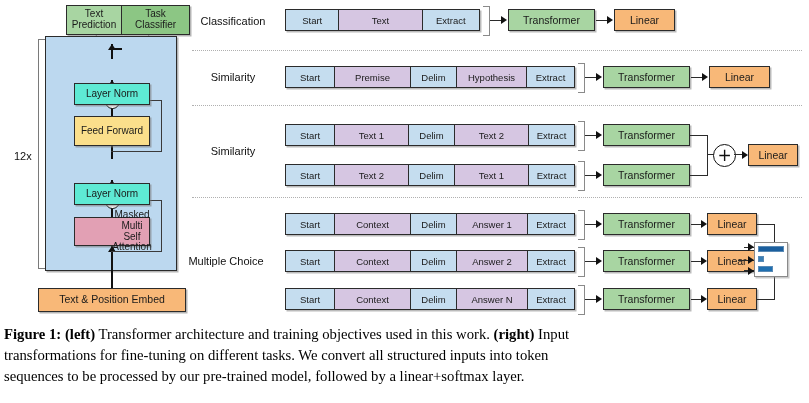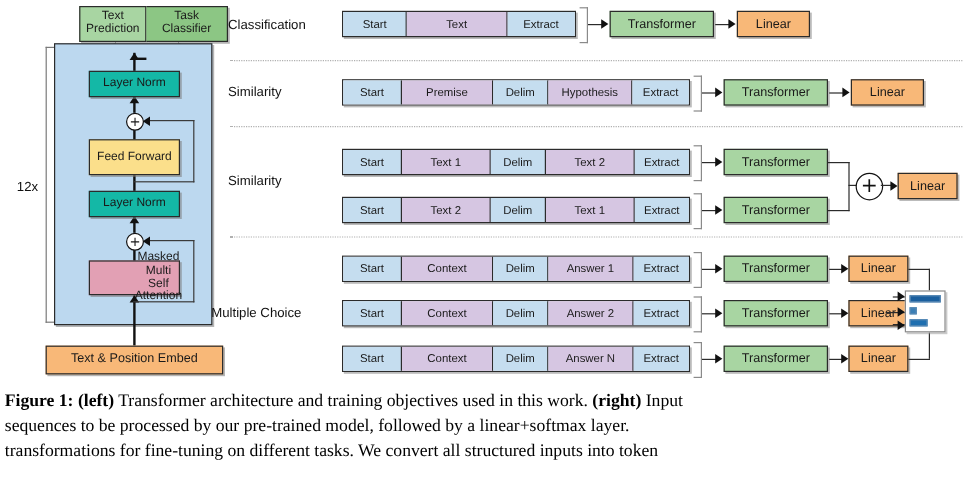--- a/index.html
+++ b/index.html
@@ -23,21 +23,21 @@
     text-align:center;
     line-height:1.08;
     font-size:10px;
     color:#1a1a1a;
     white-space:pre-line;
   }
   .shadow{box-shadow:1.5px 1.5px 0 rgba(120,120,120,0.55);}
 
   .green{background:#a8d5a2;}
   .green2{background:#8cc684;}
-  .purple{background:#14b8a6;}
+  .purple{background:#5eead4;margin-top:24px;}
   .yellow{background:#fbdf8b;}
   .pink{background:#e2a0b4;padding-left:40px;}
   .orange{background:#f8b878;}
 
   
   #arch-stack{
     position:absolute;
     left:45px;top:36px;width:132px;height:235px;
     background:#bcd8ef;
     border:1px solid #2b2b2b;
@@ -74,21 +74,21 @@
   .ah-up{border-left:4px solid transparent;border-right:4px solid transparent;border-bottom:6px solid #111;}
   .ah-right{border-top:4px solid transparent;border-bottom:4px solid transparent;border-left:6px solid #111;}
   .ah-left{border-top:4px solid transparent;border-bottom:4px solid transparent;border-right:6px solid #111;}
 
   
   .diag{position:absolute;height:1.6px;background:#111;transform-origin:0 50%;}
 
   
   .rowlabel{
     position:absolute;font-size:11px;color:#111;
-    text-align:left;white-space:nowrap;
+    text-align:center;white-space:nowrap;
   }
   .seq{
     position:absolute;height:22px;
     display:flex;box-sizing:border-box;
     border:1px solid #2b2b2b;
     box-shadow:1.5px 1.5px 0 rgba(120,120,120,0.5);
   }
   .seg{
     box-sizing:border-box;
     border-right:1px solid #2b2b2b;
@@ -349,16 +349,16 @@
       <div class="smbar" style="left:3px;top:23px;width:15px;height:6px;background:#1f6fb0;"></div>
     </div>
   </div>
 </div>
 
 <div class="cap">
   <div class="caption">
     <div class="capline j">
       <span><b>Figure 1:</b><span> </span><b>(left)</b><span> Transformer architecture and training objectives used in this work. </span><b>(right)</b><span> Input</span></span>
     </div>
+    <div class="capline">transformations for fine-tuning on different tasks.  We convert all structured inputs into token</div>
     <div class="capline">sequences to be processed by our pre-trained model, followed by a linear+softmax layer.</div>
-    <div class="capline">transformations for fine-tuning on different tasks.  We convert all structured inputs into token</div>
   </div>
 </div>
 
 </body></html>

